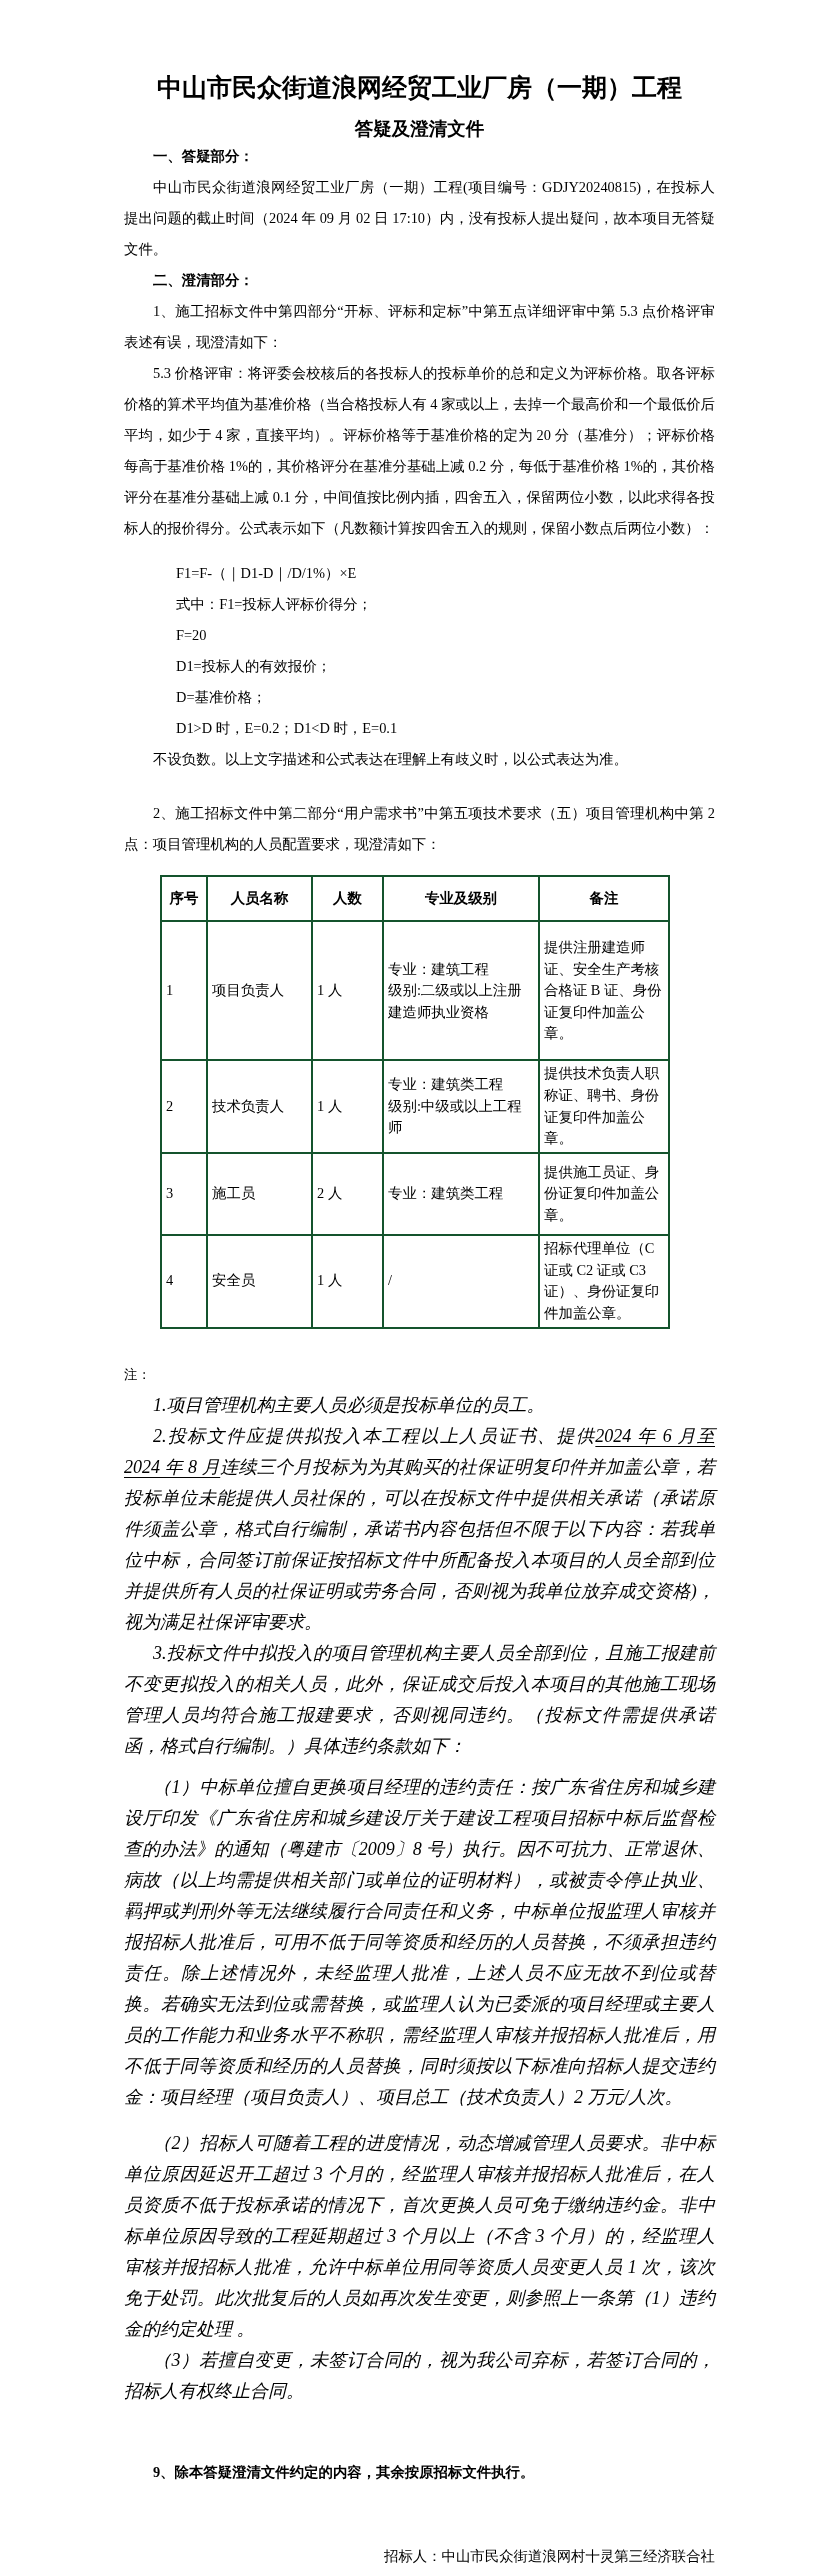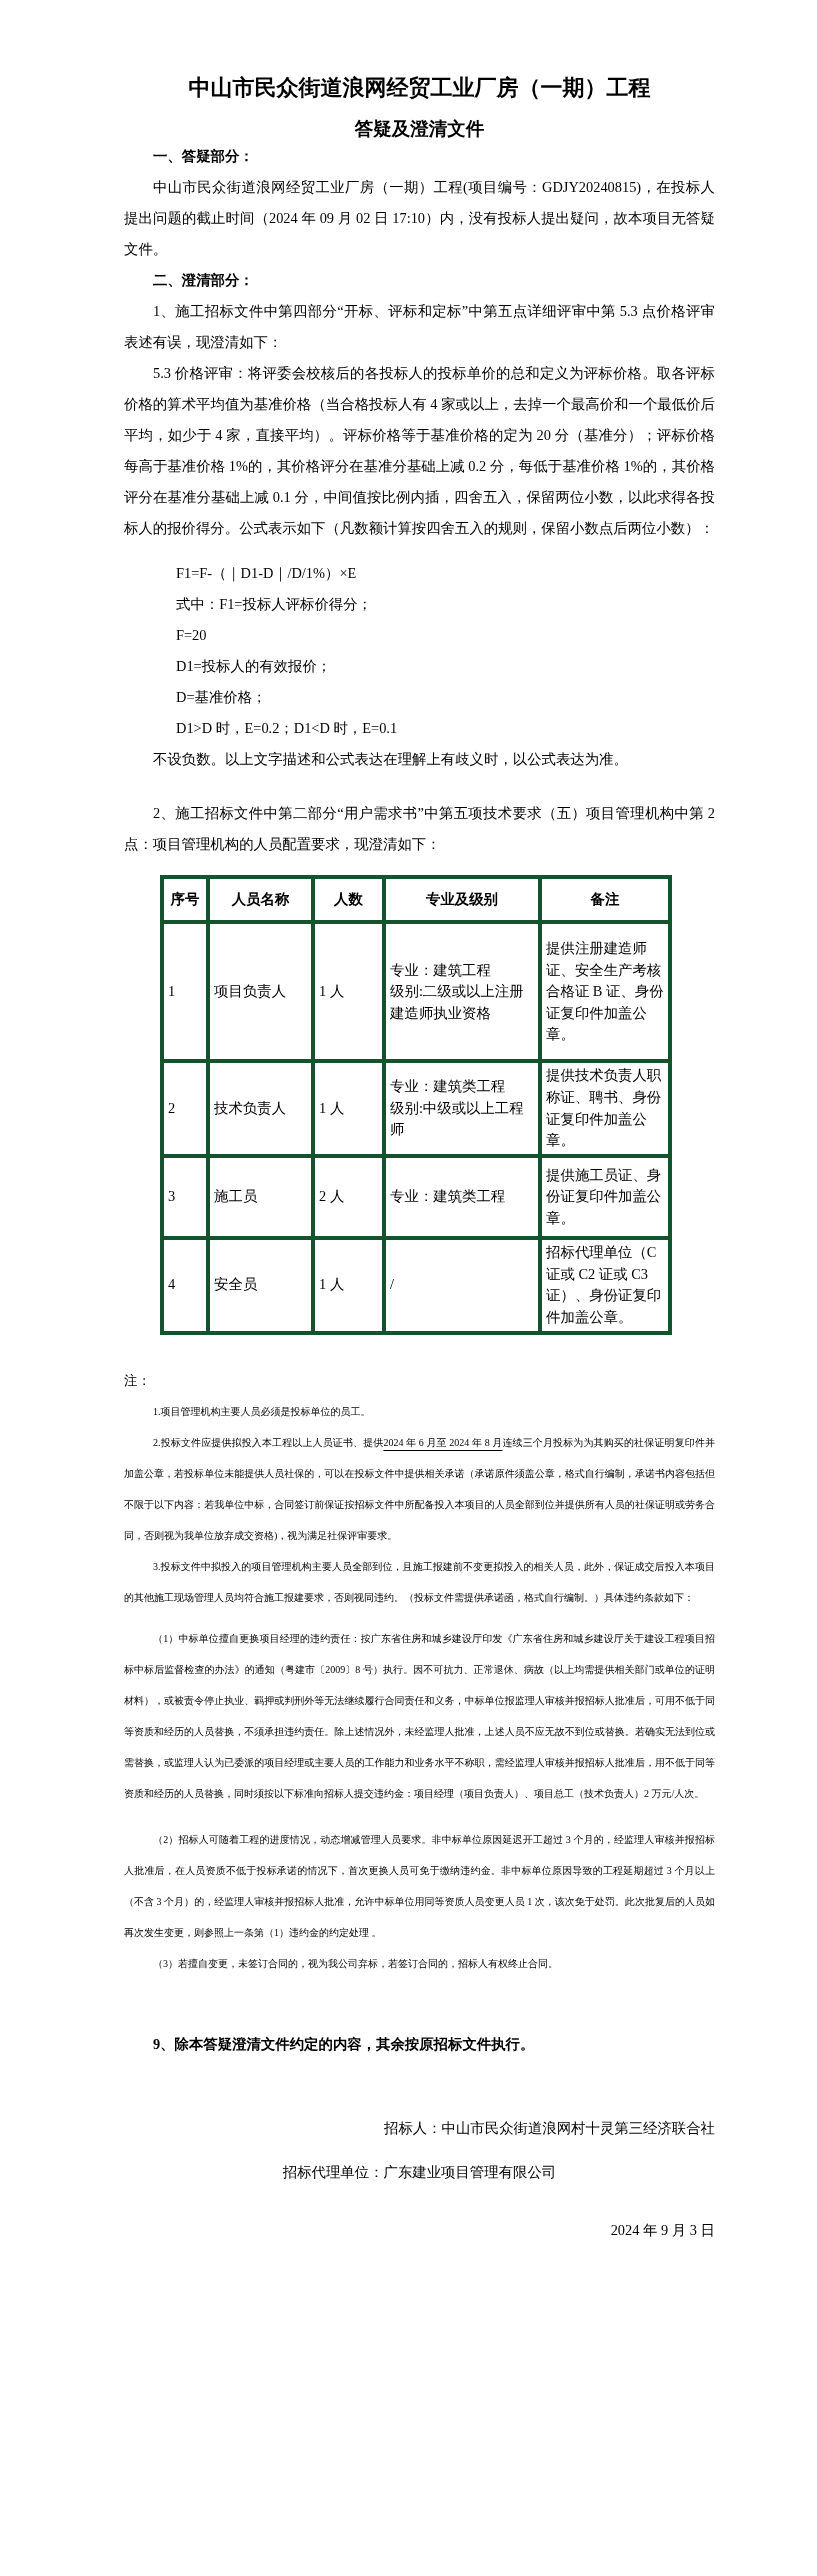--- a/index.html
+++ b/index.html
@@ -12,21 +12,21 @@
     font-family: "Liberation Serif", "DejaVu Serif", serif;
     font-size: 14.4px;
     overflow: hidden;
     box-sizing: border-box;
     padding: 0 103px 0 124px;
   }
   .title1 {
     margin: 0;
     padding-top: 76px;
     text-align: center;
-    font-size: 22px;
+    font-size: 25px;
     font-weight: bold;
     line-height: 23px;
   }
   .title2 {
     margin: 18.5px 0 0 0;
     text-align: center;
     font-size: 18.5px;
     font-weight: bold;
     line-height: 23px;
   }
@@ -54,36 +54,37 @@
   .formula div { white-space: nowrap; }
   .gap-item2 { margin-top: 23px; }
   .staff-table {
     border-collapse: collapse;
     margin: 15.5px 0 0 36px;
     width: 507px;
     table-layout: fixed;
     font-size: 14.4px;
   }
   .staff-table th, .staff-table td {
-    border: 4px solid #14532d;
+    border: 2px solid #14532d;
     vertical-align: middle;
     line-height: 21.6px;
     padding: 2.1px 4.1px;
     box-sizing: border-box;
   }
   .staff-table th { font-weight: bold; }
   .staff-table td.spec { white-space: pre-line; }
   .notes-label {
     margin: 30px 0 0 0;
     line-height: 31px;
     font-size: 13.4px;
   }
   .note {
-    font-size: 10px;
+    font-size: 18px;
     line-height: 31px;
+    font-style: italic;
   }
   .underlined { text-decoration: underline; text-underline-offset: 4.1px; }
   .breach1 { margin-top: 10.3px; }
   .breach2 { margin-top: 15.5px; }
   .item3 {
     margin-top: 50px;
     font-weight: bold;
   }
   .signature {
     margin-top: 53px;

